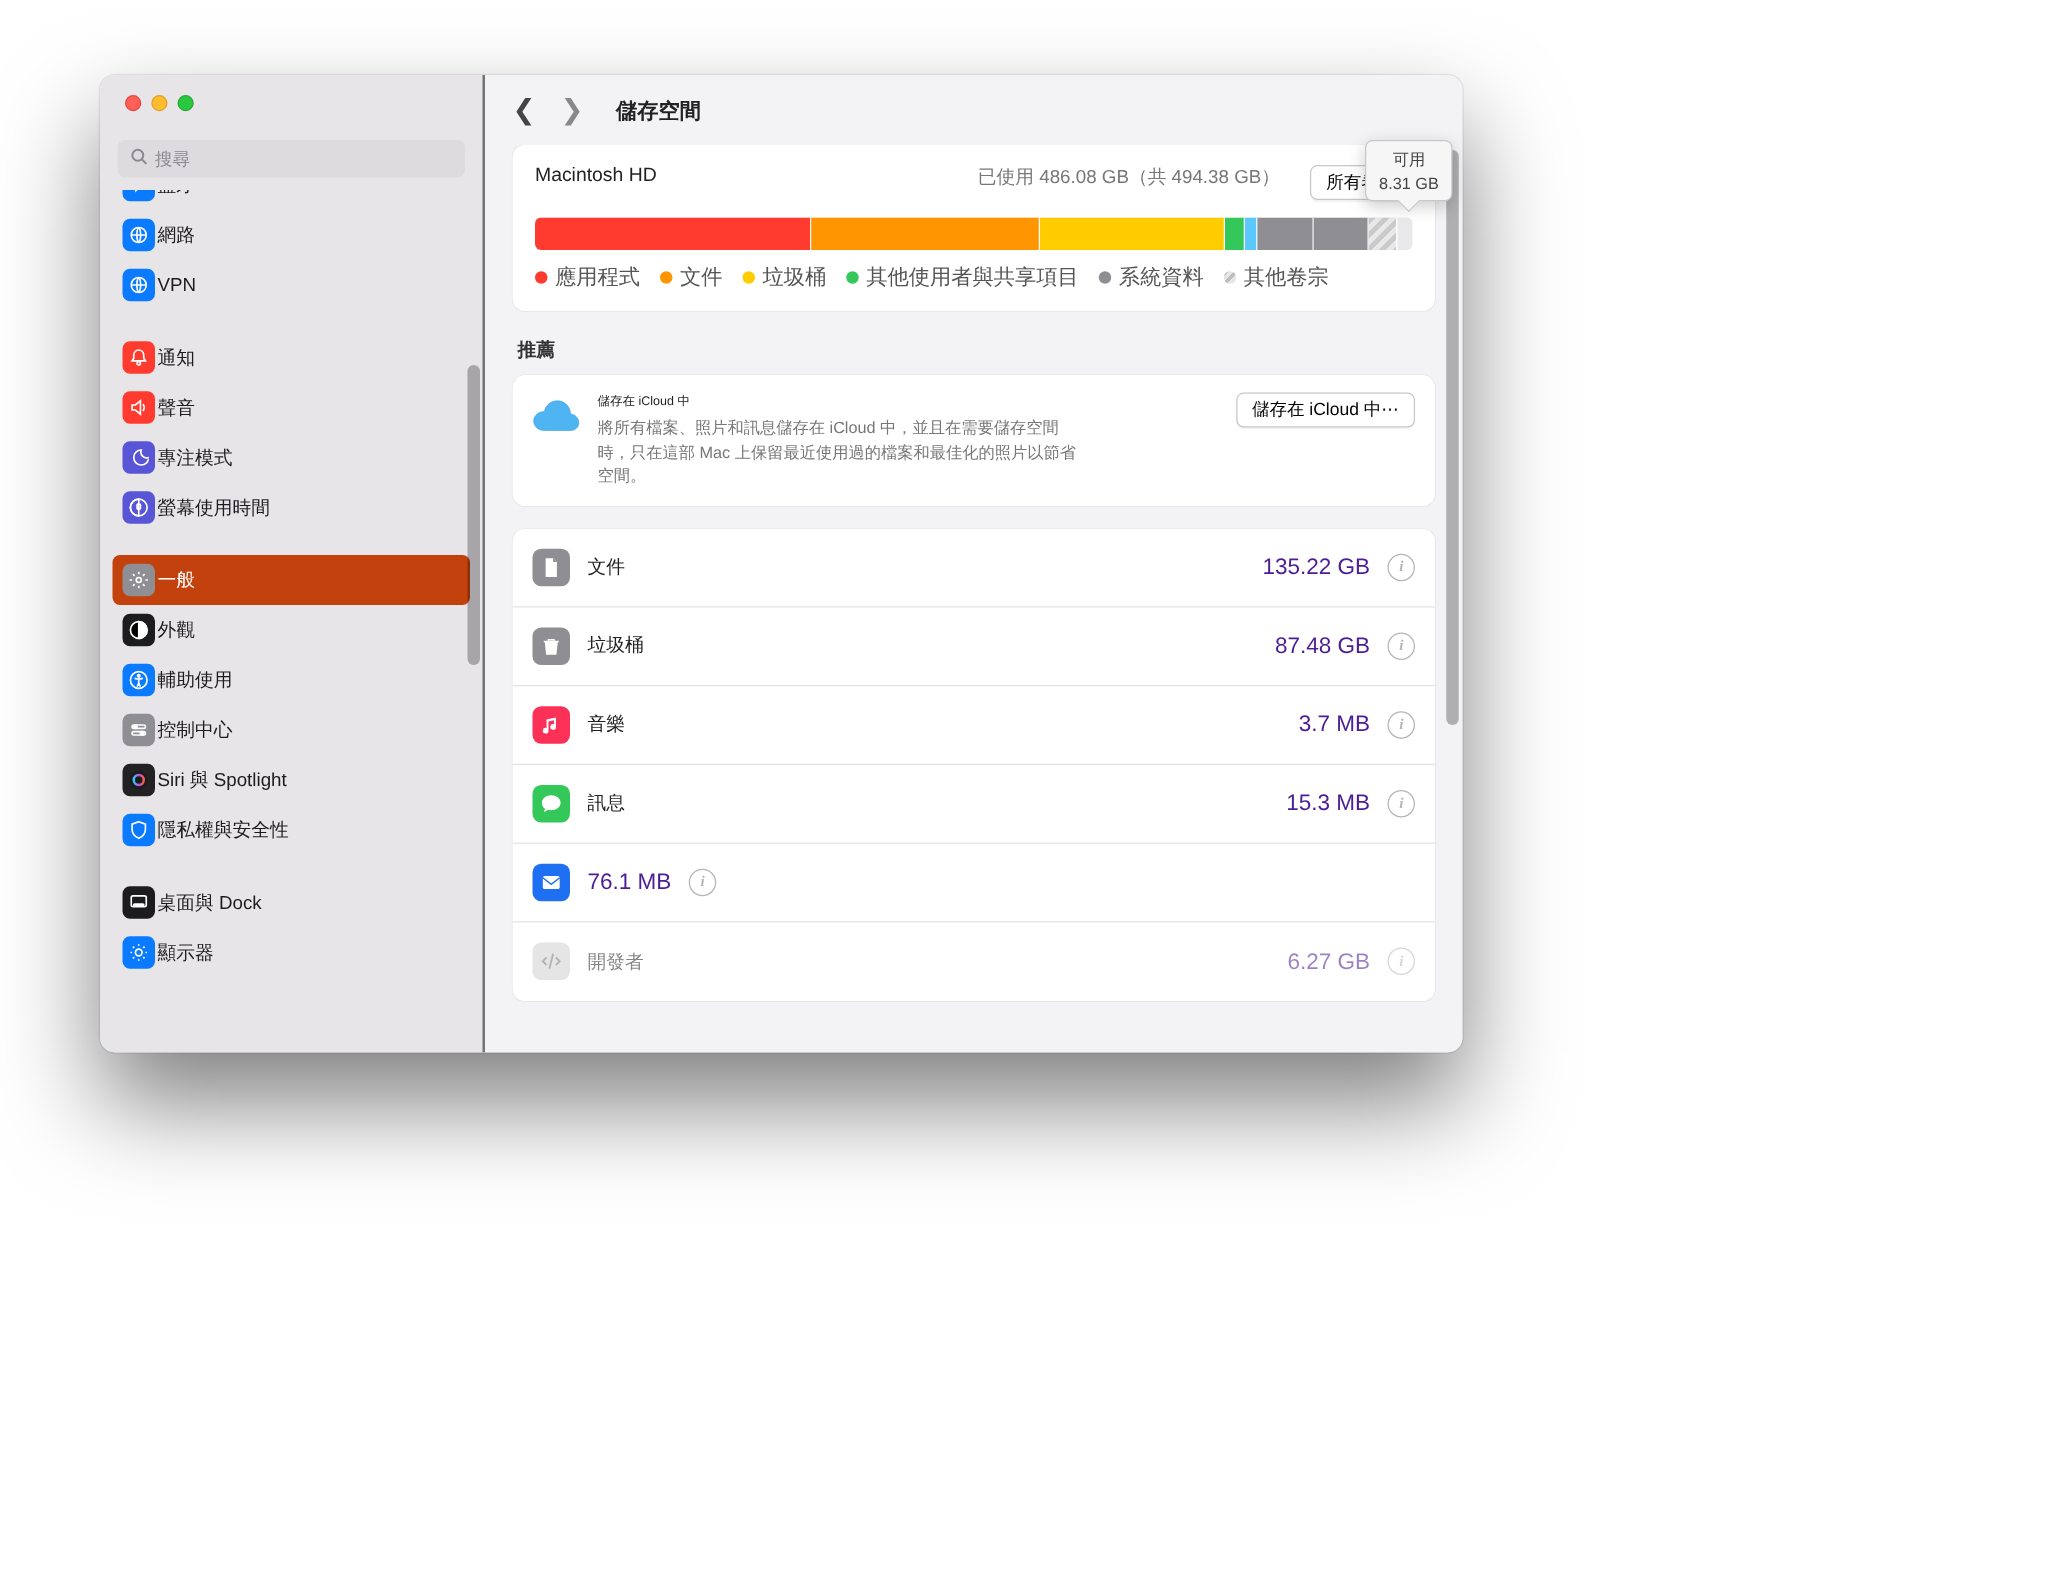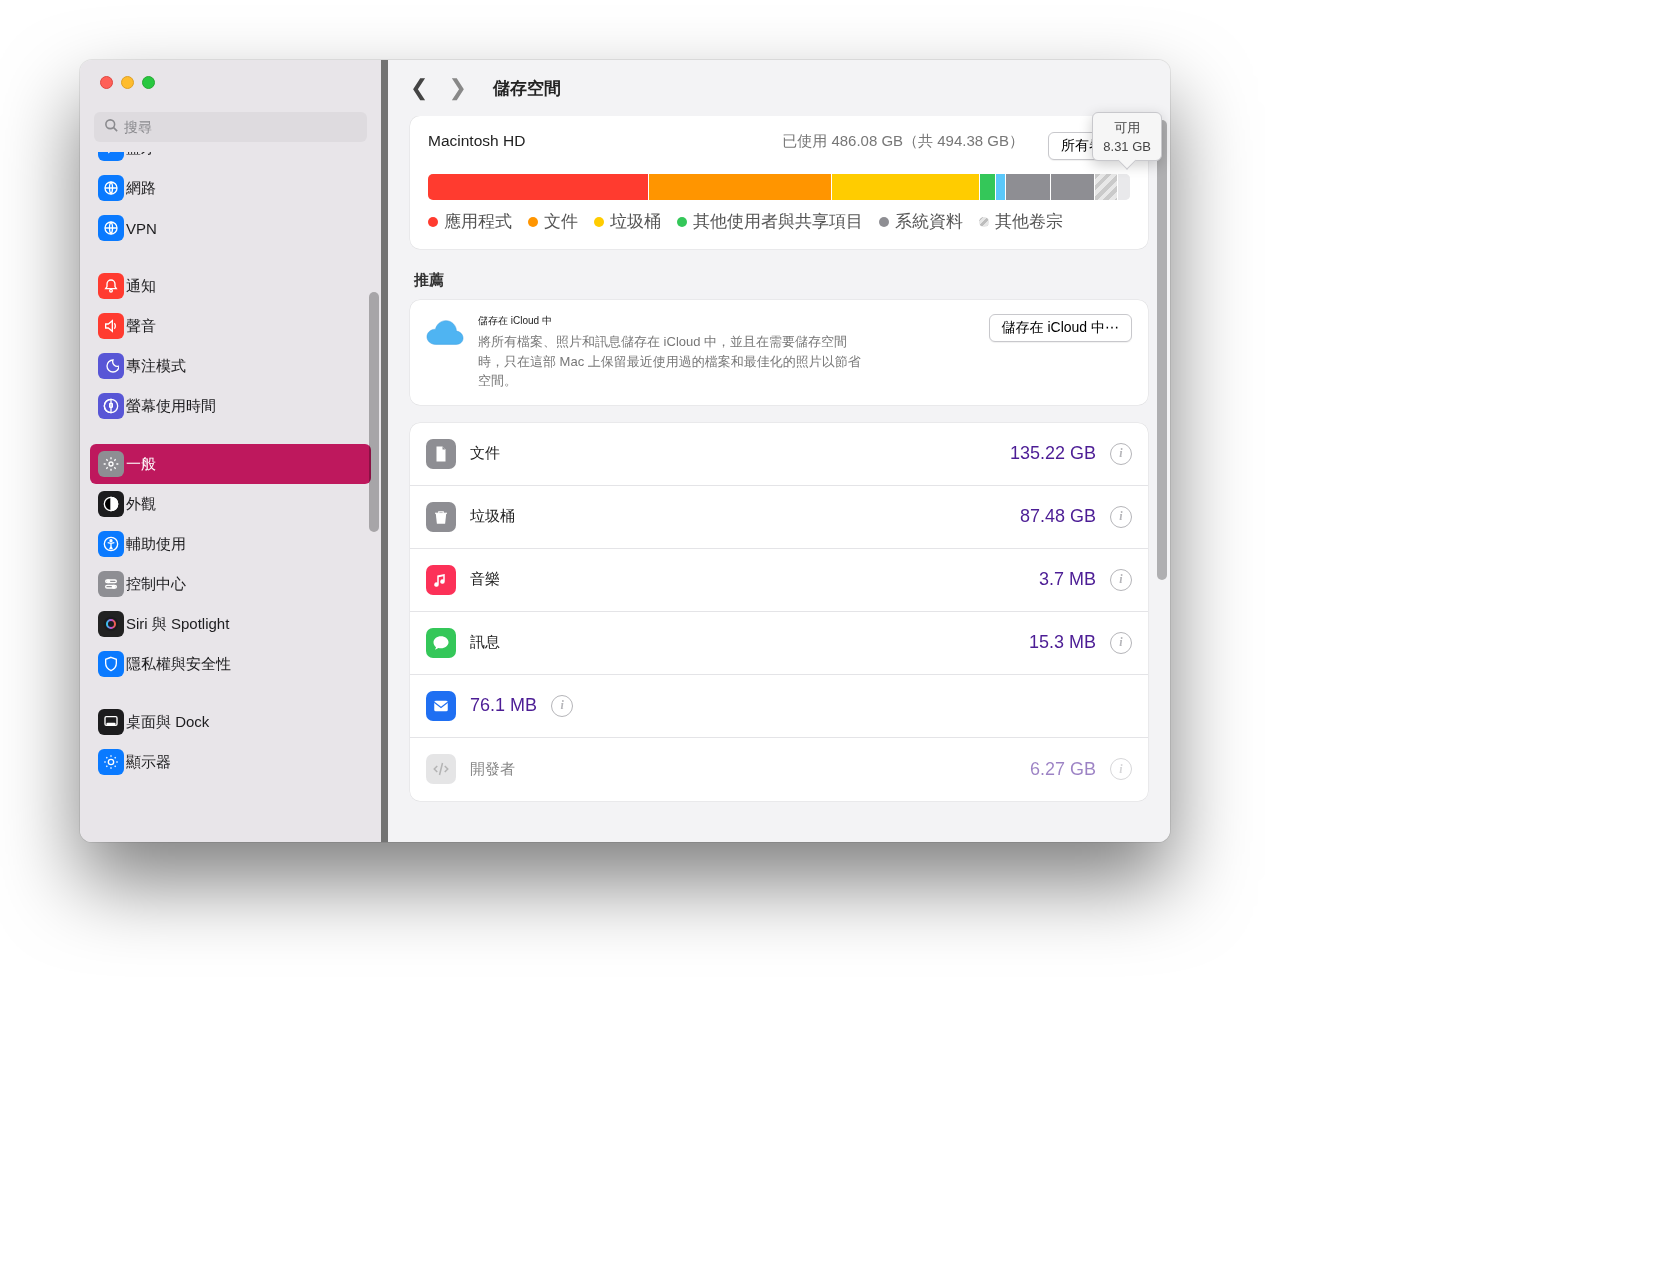--- a/index.html
+++ b/index.html
@@ -13,21 +13,21 @@
   border-radius: 12px;
   box-shadow: 0 40px 80px rgba(0,0,0,0.5), 0 0 0 1px rgba(0,0,0,0.08);
   overflow: hidden;
   display: flex;
 }
 
 
 .sidebar {
   width: 308px;
   background: #e8e5e9;
-  border-right: 7px solid #737373;
+  border-right: 2px solid #737373;
   display: flex;
   flex-direction: column;
   position: relative;
 }
 .traffic-lights {
   display: flex; gap: 8px;
   padding: 16px 0 0 20px;
   height: 44px;
 }
 .tl { width: 13px; height: 13px; border-radius: 50%; }
@@ -66,21 +66,21 @@
   display: flex; align-items: center;
   height: 40px;
   padding: 0 8px;
   border-radius: 6px;
   font-size: 15px;
   color: #1c1c1e;
   cursor: default;
   gap: 2px;
 }
 .side-item.selected {
-  background: #be185d;
+  background: #c2410c;
   color: #fff;
   text-align: center;
 }
 .side-icon {
   width: 26px; height: 26px;
   border-radius: 6px;
   display: flex; align-items: center; justify-content: center;
   font-size: 15px;
   color: #fff;
   flex-shrink: 0;

